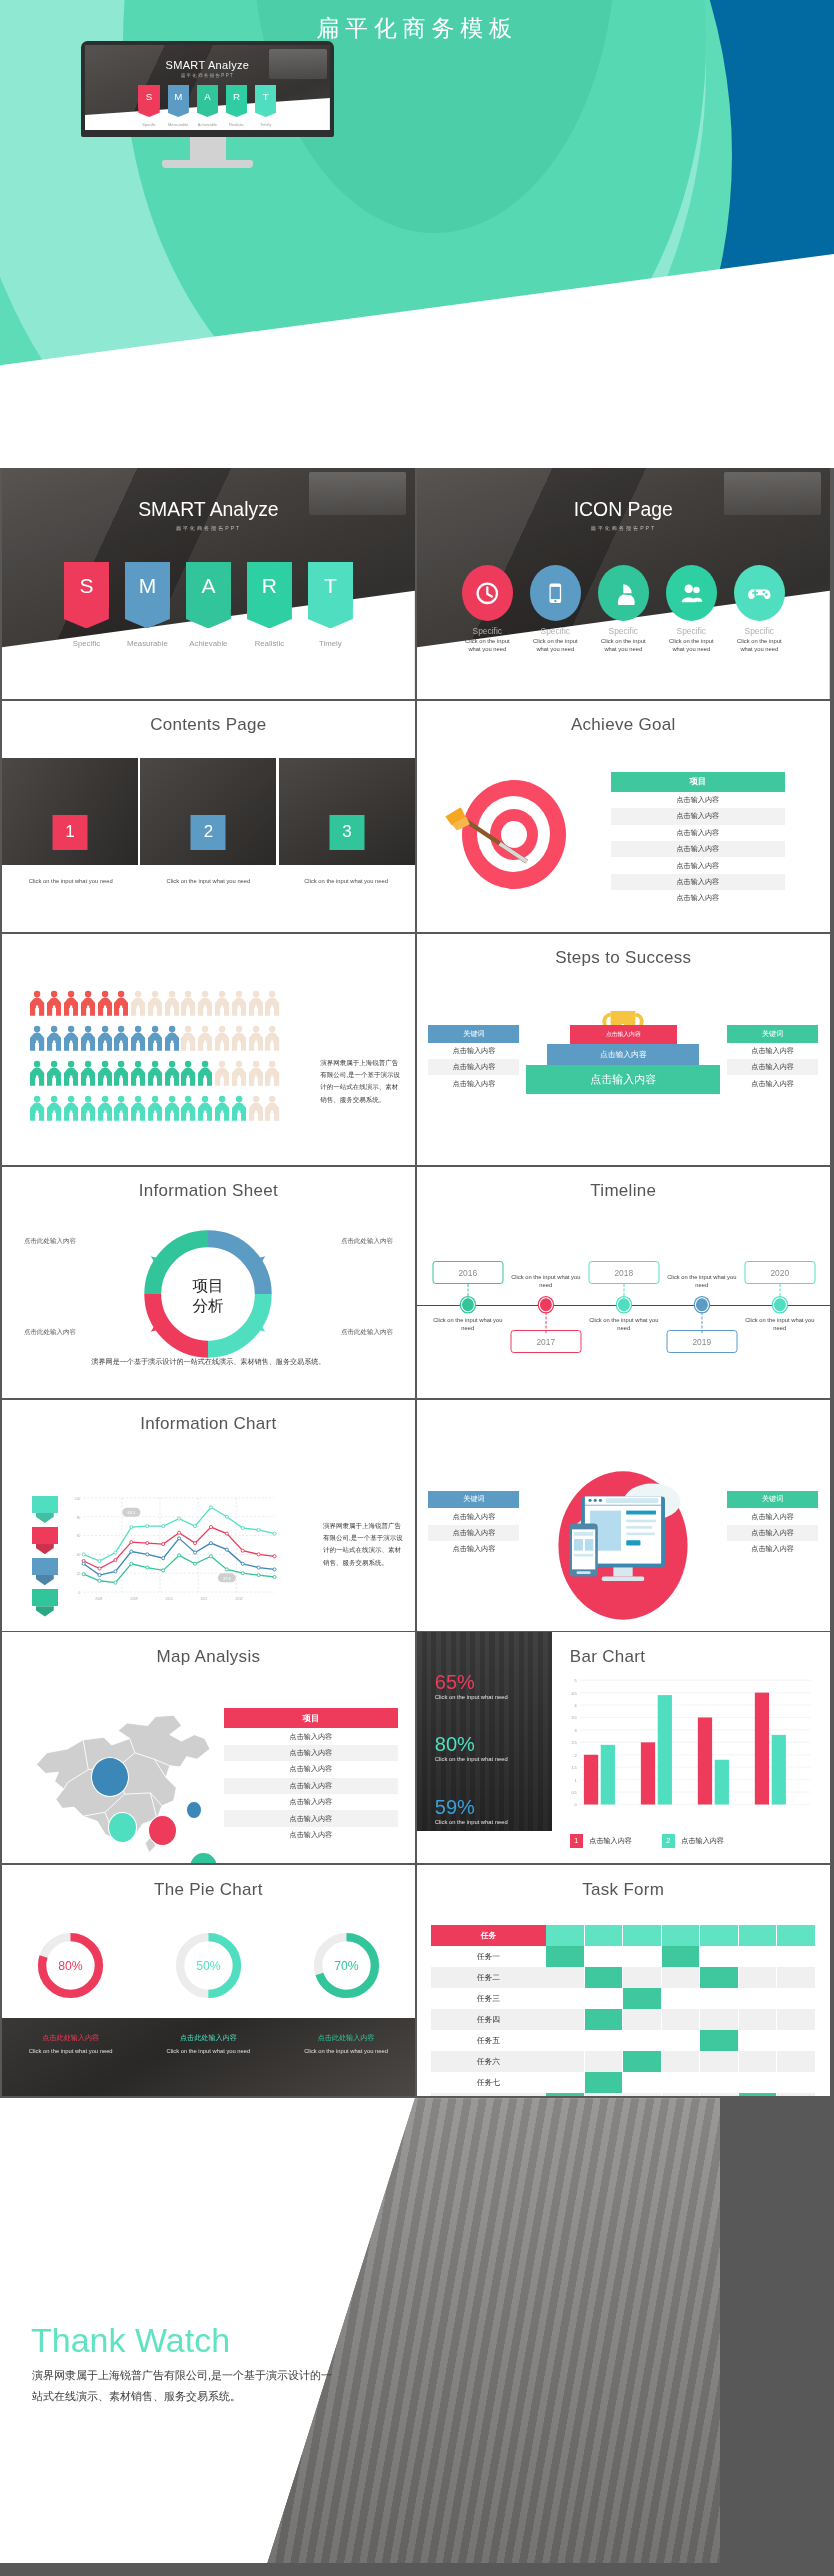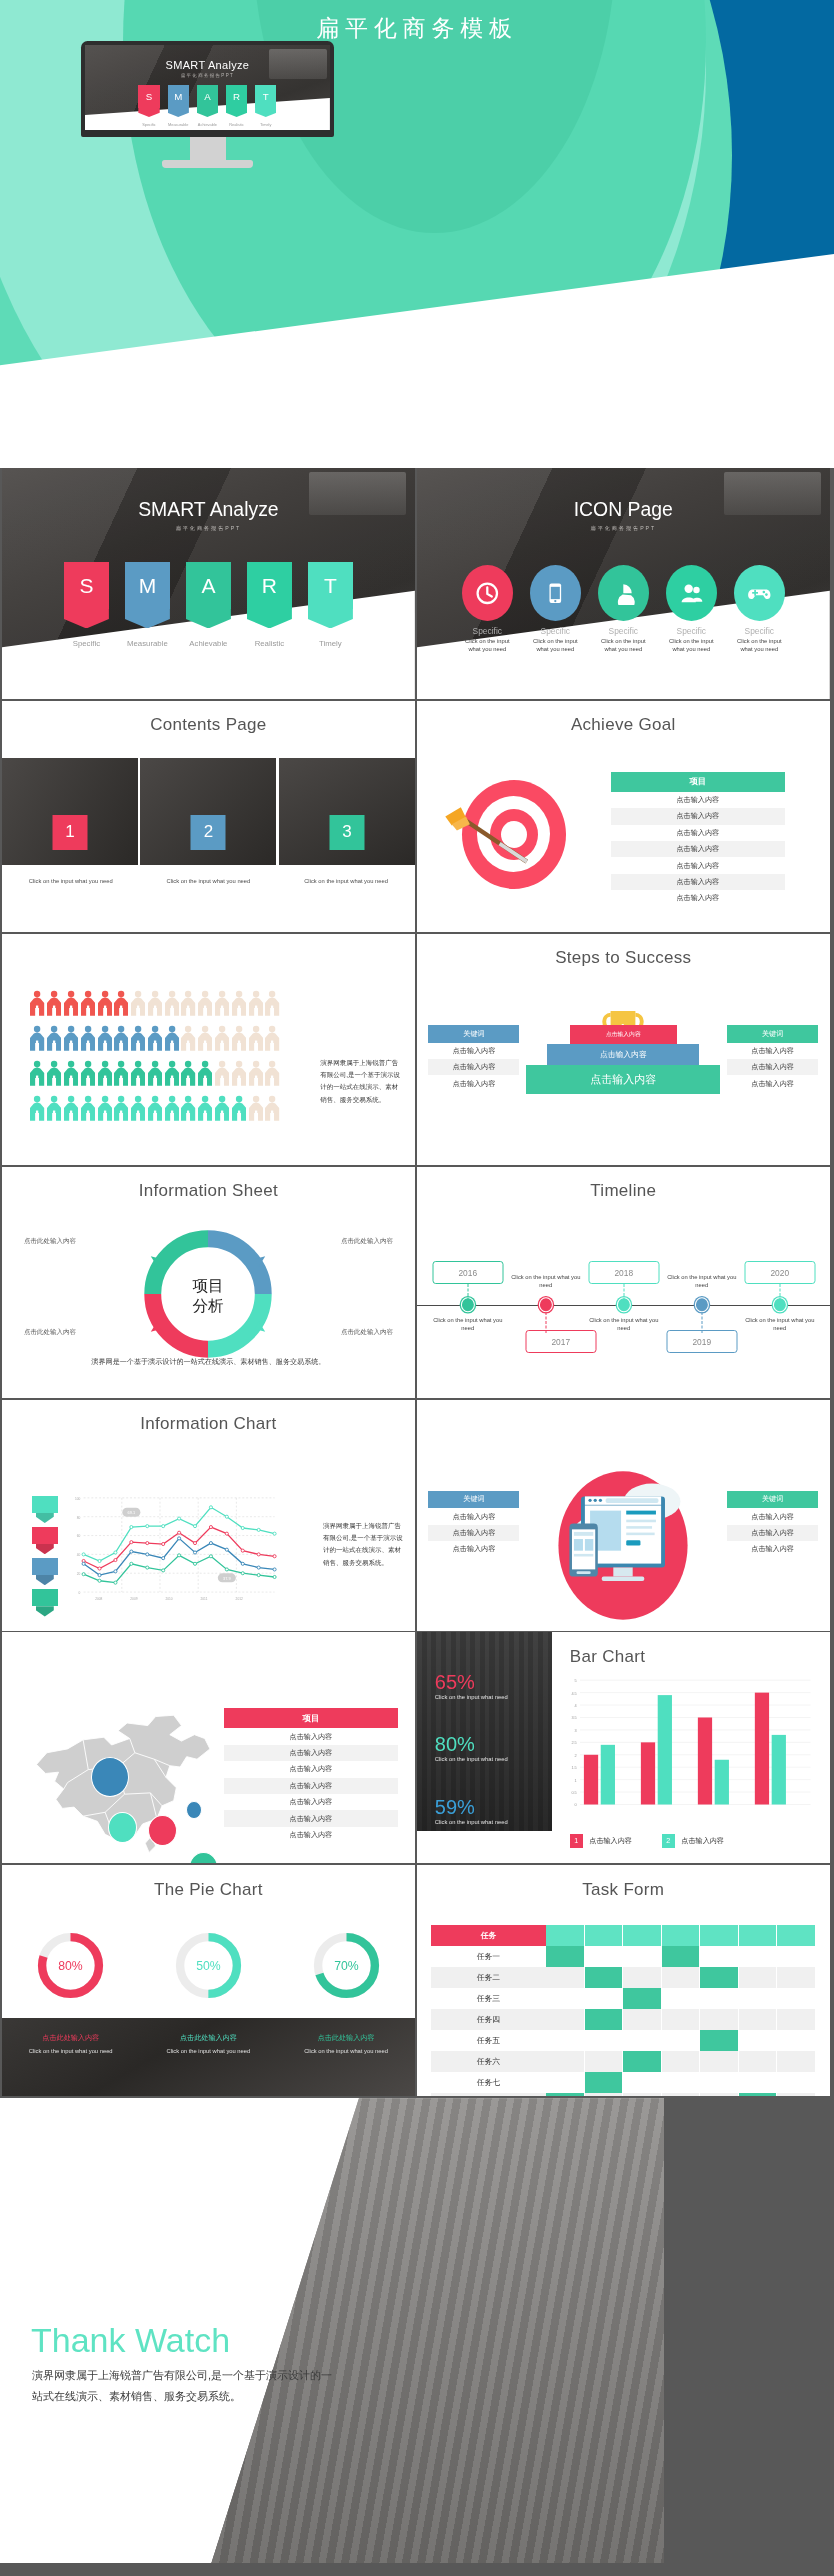--- a/index.html
+++ b/index.html
@@ -171,21 +171,21 @@
   .tf { position:absolute; top:60px; left:14.2px; width:385px; }
   .tf-row { display:flex; height:21px; align-items:stretch; }
   .tf-row.alt { background:#f0f0f0; }
   .tf-label { width:115px; display:flex; align-items:center; justify-content:center; font-size:7.8px; color:#333; }
   .tf-cells { flex:1; display:flex; }
   .tf-cell { flex:1; border-right:1.3px solid #fff; }
   .tf-head .tf-label { background:#ee3b5c; color:#fff; font-weight:bold; }
   .tf-head .tf-cell { background:#5fe3c3; }
 
   
-  .thank { position:relative; width:664px; height:465px; background:#fff; overflow:hidden; }
+  .thank { position:relative; width:720px; height:465px; background:#fff; overflow:hidden; }
   .thank-photo { position:absolute; right:0; top:0; width:492px; height:465px;
      background:
        linear-gradient(180deg, rgba(255,255,255,.10), rgba(0,0,0,.18)),
        repeating-linear-gradient(100deg,#8f8d8b 0 7.1px,#797775 7.1px 15px),
        linear-gradient(180deg,#a7a5a3 0%,#6f6d6b 45%,#3d3b39 100%);
      clip-path:polygon(38% 0, 100% 0, 100% 100%, 8% 100%); }
   .thank-title { position:absolute; left:31px; top:223px; font-size:34px; font-weight:300; color:#5fe3c3; }
   .thank-body { position:absolute; left:32px; top:267px; width:301px; font-size:11px; color:#3a3a3a; line-height:1.85; }
 </style>
 </head>
@@ -761,21 +761,21 @@
       </div>
       <div class="slide">
         <div class="stitle">Timeline</div>
         <div class="tl" id="timeline">
             <div class="tl-axis"></div>
             <div class="tl-node" style="left:51px;top:62px;background:#32c49a;color:#32c49a"></div>
             <div class="tl-box" style="left:51px;top:18px;border-color:#32c49a">2016</div>
             <div class="tl-dash" style="left:51px;top:41px;height:21px;border-color:#32c49a"></div>
             <div class="tl-txt" style="left:51px;top:73px">Click on the input what you need</div>
             <div class="tl-node" style="left:129px;top:62px;background:#ee3b5c;color:#ee3b5c"></div>
-            <div class="tl-box" style="left:144px;top:87px;border-color:#ee3b5c">2017</div>
+            <div class="tl-box" style="left:129px;top:87px;border-color:#ee3b5c">2017</div>
             <div class="tl-dash" style="left:129px;top:69px;height:21px;border-color:#ee3b5c"></div>
             <div class="tl-txt" style="left:129px;top:30px">Click on the input what you need</div>
             <div class="tl-node" style="left:207px;top:62px;background:#4fdfc0;color:#4fdfc0"></div>
             <div class="tl-box" style="left:207px;top:18px;border-color:#4fdfc0">2018</div>
             <div class="tl-dash" style="left:207px;top:41px;height:21px;border-color:#4fdfc0"></div>
             <div class="tl-txt" style="left:207px;top:73px">Click on the input what you need</div>
             <div class="tl-node" style="left:285px;top:62px;background:#5b9bc4;color:#5b9bc4"></div>
             <div class="tl-box" style="left:285px;top:87px;border-color:#5b9bc4">2019</div>
             <div class="tl-dash" style="left:285px;top:69px;height:21px;border-color:#5b9bc4"></div>
             <div class="tl-txt" style="left:285px;top:30px">Click on the input what you need</div>
@@ -923,20 +923,21 @@
           <rect x="29" y="110" width="14" height="18" fill="#b5dcee"></rect>
           <rect x="46" y="110" width="13" height="18" fill="#b5dcee"></rect>
           <rect x="29" y="133" width="30" height="4" fill="#cfe7f1"></rect>
           <rect x="33" y="160" width="22" height="4" rx="2" fill="#cfe7f1"></rect>
         </svg>
       </div>
     </div>
 
     <div class="grow">
       <div class="slide">
+        <div class="stitle">Map Analysis</div>
         <div class="map-wrap">
           <svg width="220" height="162" viewBox="0 0 340 250">
             <path fill="#cfcfcf" stroke="#fff" stroke-width="1.4" d="M24 104 L40 86 L72 80 L96 66 L128 62 L140 74 L168 64 L150 52 L164 40 L196 44 L208 30 L236 28 L248 44 L230 58 L248 68 L268 58 L284 64 L292 80 L272 96 L256 92 L246 108 L230 106 L224 124 L240 140 L236 160 L218 168 L210 188 L188 196 L176 214 L160 208 L146 220 L130 212 L118 192 L96 184 L82 170 L64 172 L54 158 L66 142 L52 130 L58 116 L38 118 Z"></path>
             <path fill="none" stroke="#fff" stroke-width="1.4" d="M96 66 L104 112 L72 132 L66 142 M104 112 L150 108 L160 150 L130 178 L96 184 M150 108 L176 86 L206 96 L230 106 M160 150 L200 148 L210 188 M200 148 L218 168 M130 178 L146 220 M176 86 L168 64 M206 96 L224 124"></path>
             <path fill="#cfcfcf" stroke="#fff" stroke-width="1.2" d="M192 226 L202 214 L208 230 L198 240 Z"></path>
           </svg>
           <div id="map-pins">
               <div class="map-pin" style="left:70px;top:60px;width:38px;height:40px;background:#3a87b8"></div>
               <div class="map-pin" style="left:87px;top:115px;width:28.5px;height:31px;background:#4fdfc0"></div>
               <div class="map-pin" style="left:127px;top:118px;width:28.5px;height:31px;background:#ee3b5c"></div>

